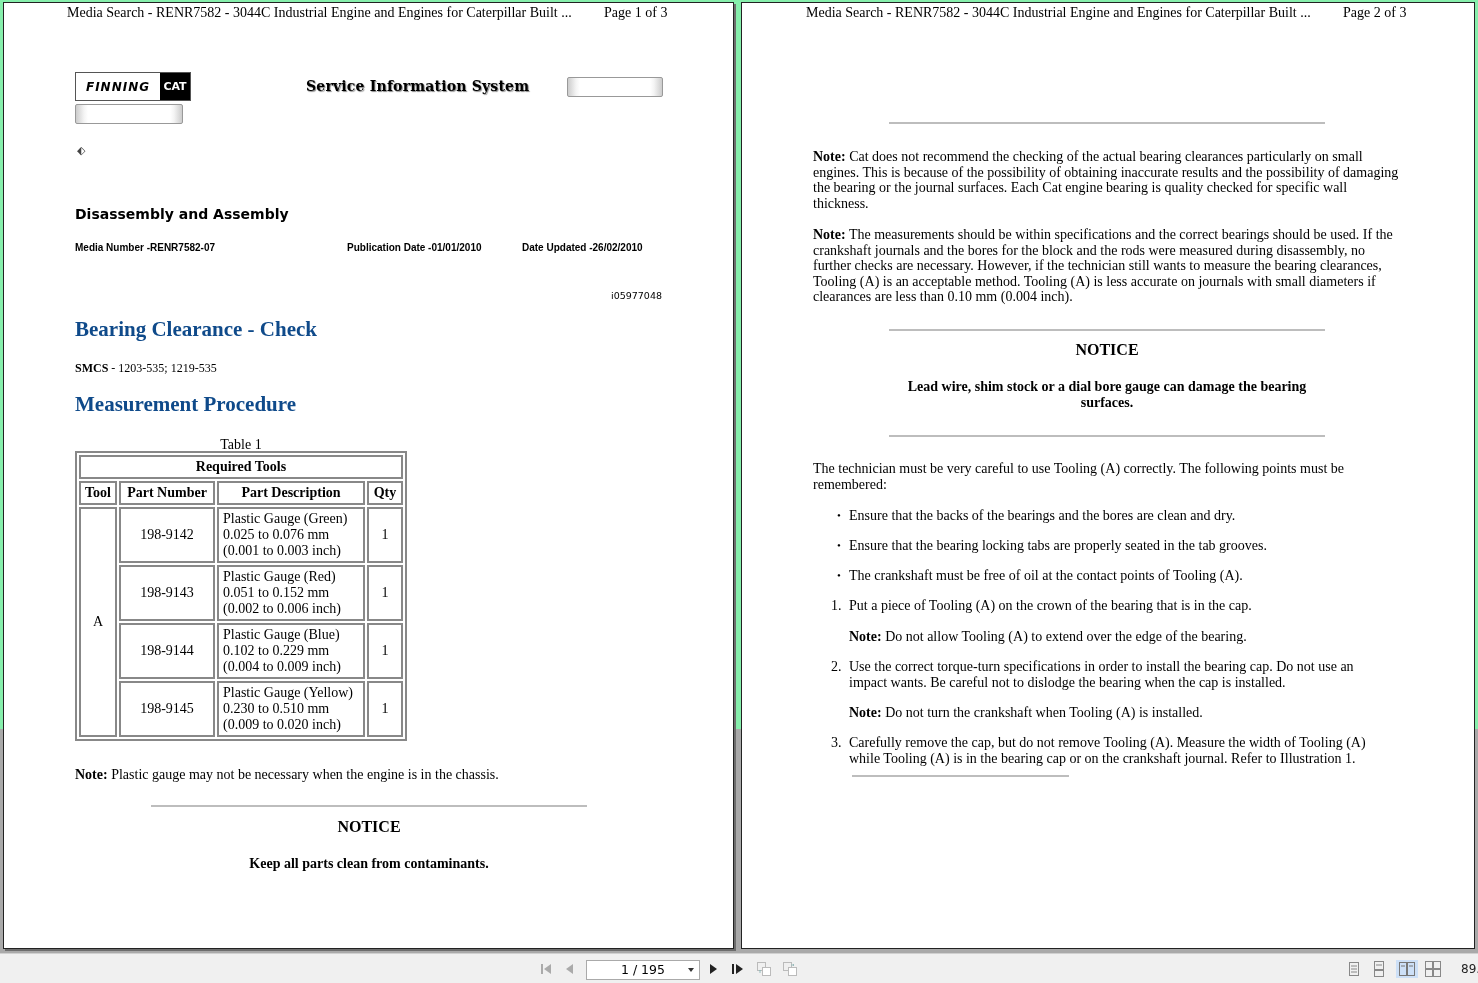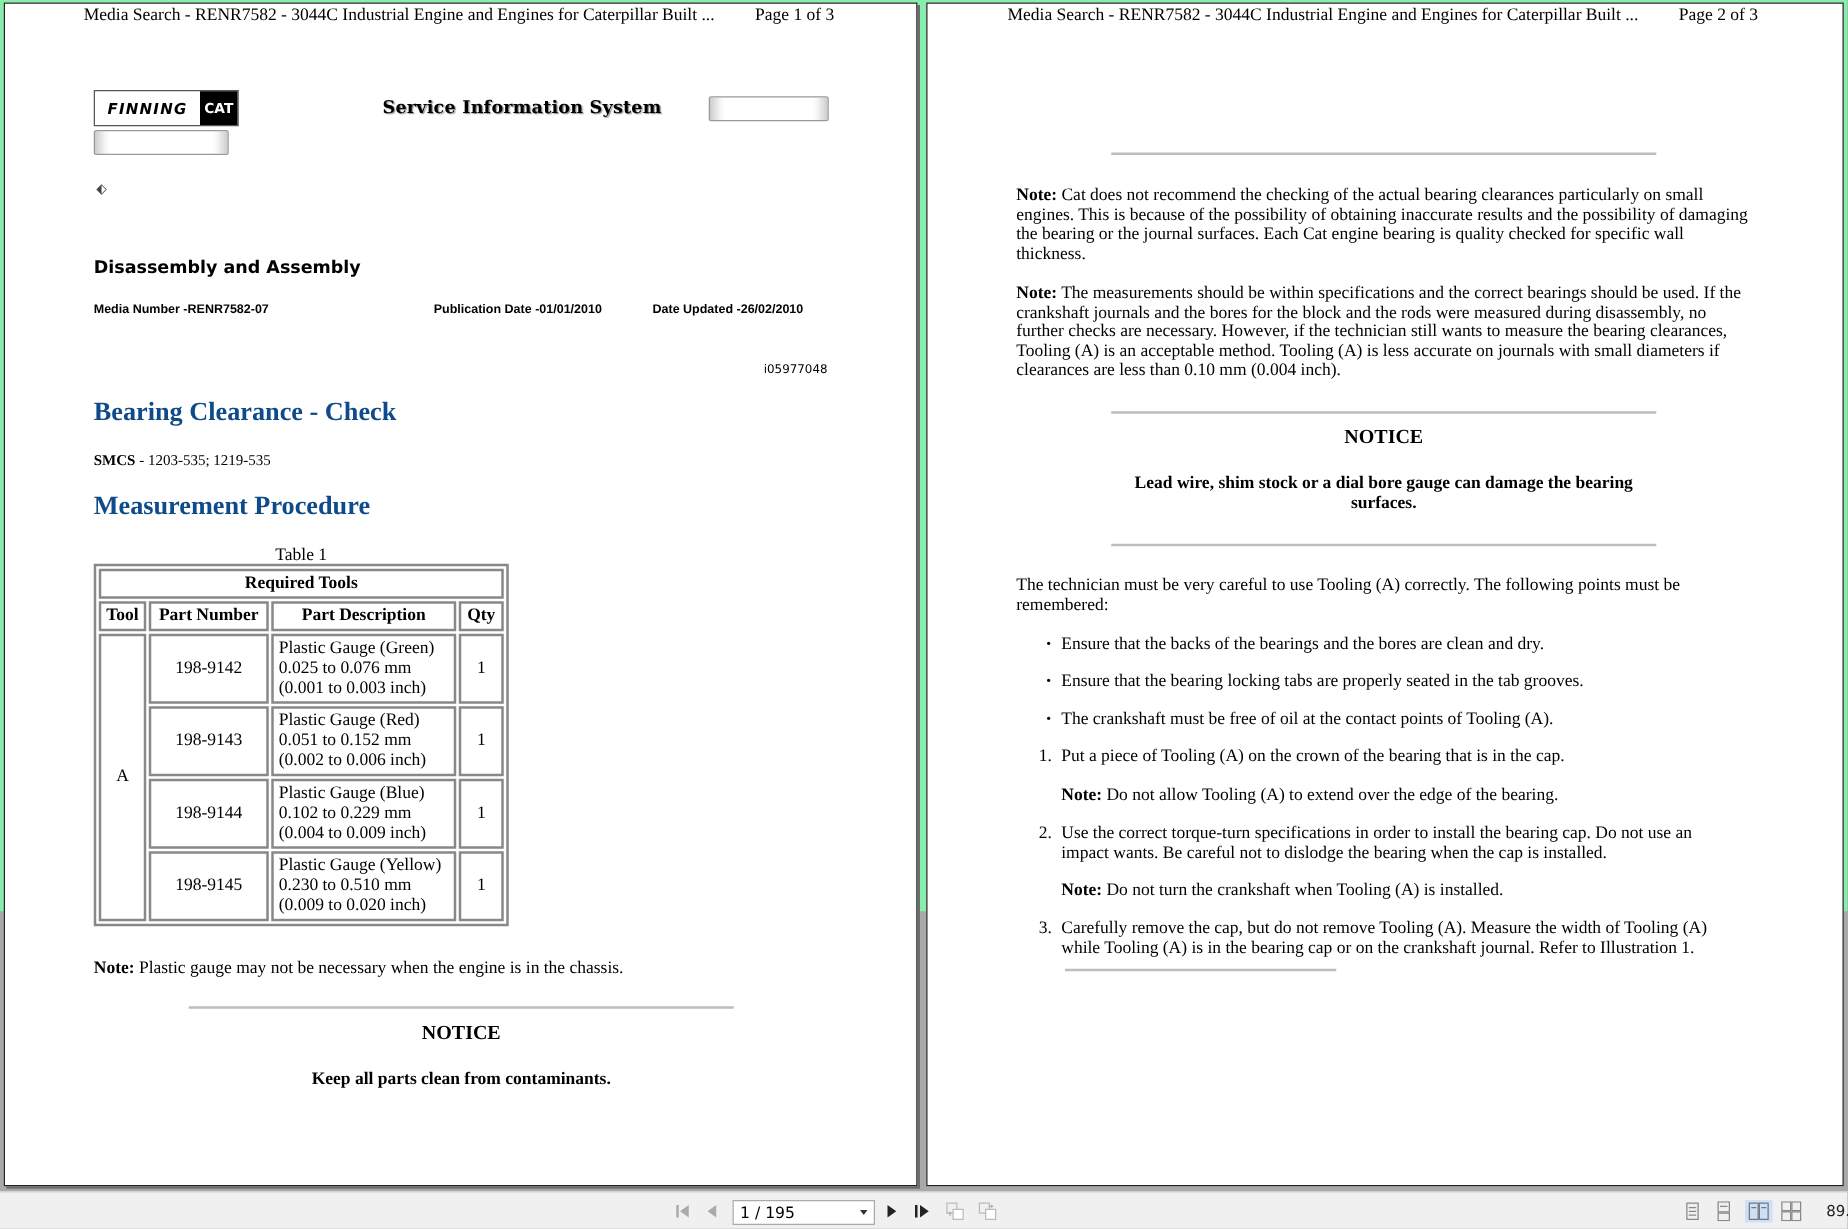--- a/index.html
+++ b/index.html
@@ -36,21 +36,21 @@
   .notice-h { position: absolute; font-weight: bold; font-size: 16px; text-align: center; }
   .notice-t { position: absolute; font-weight: bold; font-size: 14px; text-align: center; line-height: 15.6px; }
 
   
   .bullet { position: absolute; font-size: 14px; line-height: 15.6px; }
   .bullet .mk { position: absolute; left: -12px; top: 0; font-size: 11px; }
   .num { position: absolute; font-size: 14px; line-height: 15.6px; }
   .num .mk { position: absolute; left: -18px; top: 0; }
 
   
-  .toolbar { position: absolute; left: 0; top: 953px; width: 1478px; height: 30px; background: #f0f0f0; border-top: 1px solid #d0d0d0; font-family: "DejaVu Sans", sans-serif; }
+  .toolbar { position: absolute; left: 0; top: 953px; width: 1478px; height: 30px; background: #f0f0f0; border-top: 1px solid #d0d0d0; font-family: "DejaVu Sans", sans-serif; text-align: center; }
   .tb-btn { position: absolute; top: 6px; width: 18px; height: 18px; display: flex; align-items: center; justify-content: center; cursor: pointer; }
   .tb-btn svg { display: block; }
   .page-select { position: absolute; left: 586px; top: 6px; width: 114px; height: 20px; background: #fff; border: 1px solid #aaa; font-size: 12.5px; padding: 1px 5px; line-height: 16px; }
   .page-select .caret { position: absolute; right: 5px; top: 7px; width: 0; height: 0; border-left: 3px solid transparent; border-right: 3px solid transparent; border-top: 4px solid #333; }
   .view-active { background: #cde0f7; }
   .zoom-level { position: absolute; left: 1461px; top: 8px; font-size: 12px; color: #222; }
 </style>
 </head>
 <body>
 

